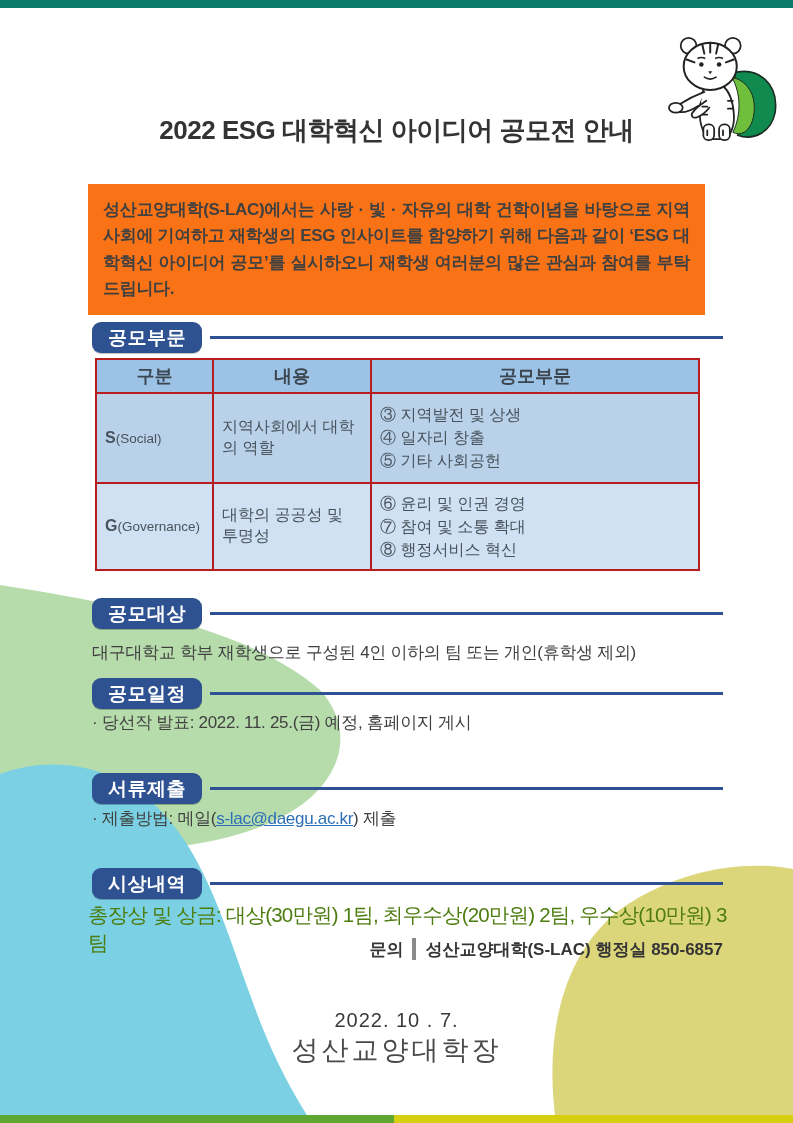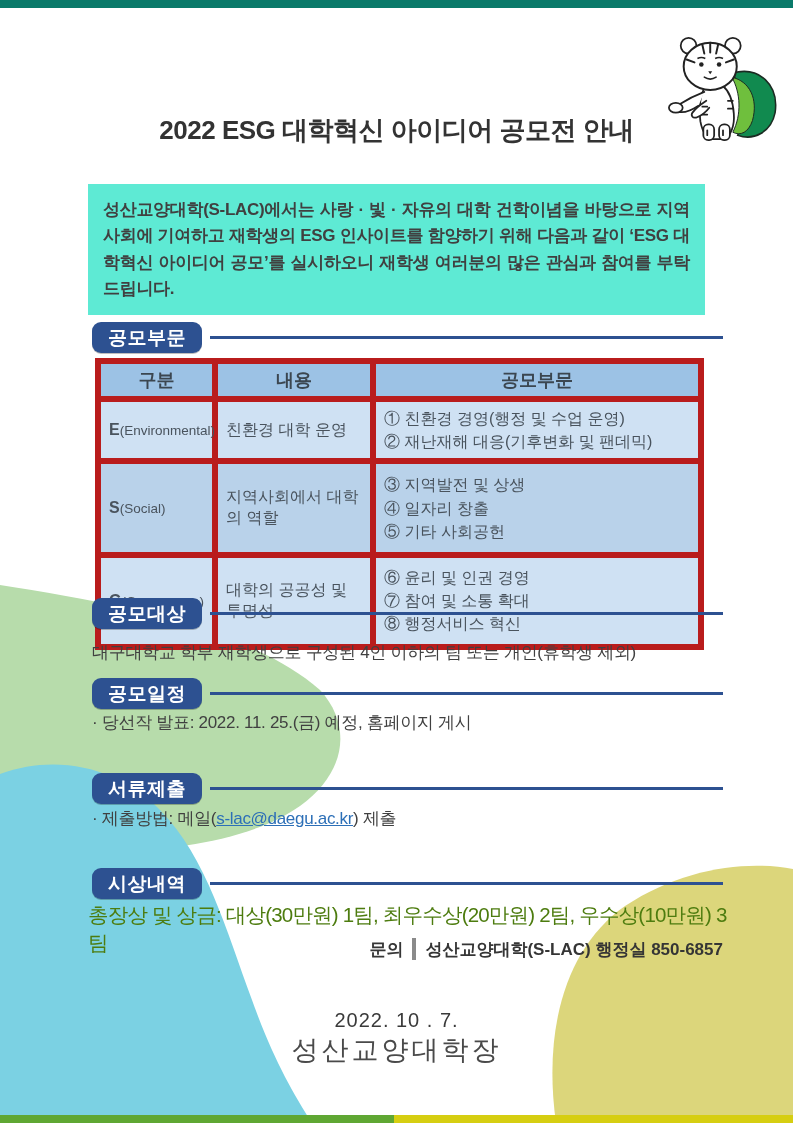--- a/index.html
+++ b/index.html
@@ -5,35 +5,35 @@
   html,body{margin:0;padding:0;background:#fff;}
   .page{position:relative;width:793px;height:1123px;background:#ffffff;overflow:hidden;
         font-family:"Liberation Sans",sans-serif;color:#3f3f3f;}
   .topbar{position:absolute;left:0;top:0;width:793px;height:8px;background:#0a7a6a;}
   .bg{position:absolute;left:0;top:0;width:793px;height:1123px;z-index:0;}
   .content{position:relative;z-index:1;}
 
   .title{position:absolute;left:0;top:113px;width:793px;margin:0;text-align:center;
          font-size:26px;font-weight:bold;color:#333;letter-spacing:-0.5px;}
 
-  .intro-box{position:absolute;left:88px;top:184px;width:617px;background:#5eead4;
+  .intro-box{position:absolute;left:88px;top:184px;width:617px;background:#f97316;
              box-sizing:border-box;padding:13px 15px;}
   .intro-box p{margin:0;font-size:17px;font-weight:bold;line-height:1.55;color:#404040;
                text-align:justify;letter-spacing:-0.3px;}
 
   .section-header{position:absolute;left:92px;width:631px;height:31px;}
   .badge{position:absolute;left:0;top:0;width:110px;height:31px;background:#2d5191;
          border-radius:9px;display:flex;align-items:center;justify-content:center;
          box-shadow:0 1px 0 rgba(0,0,0,.25);}
   .badge span{color:#fff;font-size:19px;font-weight:bold;letter-spacing:0.5px;}
   .badge-line{position:absolute;left:118px;right:0;top:14px;height:3px;background:#2d5191;}
 
   table.ctable{position:absolute;left:95px;top:358px;width:603px;border-collapse:collapse;
                table-layout:fixed;}
-  .ctable th,.ctable td{border:6px solid #b91c1c;}
+  .ctable th,.ctable td{border:2px solid #b91c1c;}
   .ctable th{background:#9cc2e5;height:30px;font-size:18px;font-weight:bold;color:#3b4650;
              text-align:center;padding:1px 2px;}
   .ctable td{font-size:16px;color:#49535d;vertical-align:middle;}
   tr.row-a td{background:#cfe1f3;padding:5px 8px;}
   tr.row-b td{background:#b9d2ea;padding:9px 8px;}
   tr.row-c td{background:#cfe1f3;padding:8px 8px;}
   td.cat .cat-prefix{font-weight:bold;font-size:16px;}
   td.cat .cat-rest{font-size:13.5px;}
   td.fields{white-space:pre-line;line-height:1.45;}
 
@@ -124,26 +124,20 @@
           <col style="width:328px">
         </colgroup>
       <thead>
         <tr>
           <th>구분</th>
           <th>내용</th>
           <th>공모부문</th>
         </tr>
       </thead>
       <tbody>
-        <tr class="row-a">
-          <td class="cat"><span class="cat-prefix">E</span><span class="cat-rest">(Environmental)</span></td>
-          <td>친환경 대학 운영</td>
-          <td class="fields">① 친환경 경영(행정 및 수업 운영)
-② 재난재해 대응(기후변화 및 팬데믹)</td>
-        </tr>
         <tr class="row-b">
           <td class="cat"><span class="cat-prefix">S</span><span class="cat-rest">(Social)</span></td>
           <td>지역사회에서 대학의 역할</td>
           <td class="fields">③ 지역발전 및 상생
 ④ 일자리 창출
 ⑤ 기타 사회공헌</td>
         </tr>
         <tr class="row-c">
           <td class="cat"><span class="cat-prefix">G</span><span class="cat-rest">(Governance)</span></td>
           <td>대학의 공공성 및 투명성</td>

